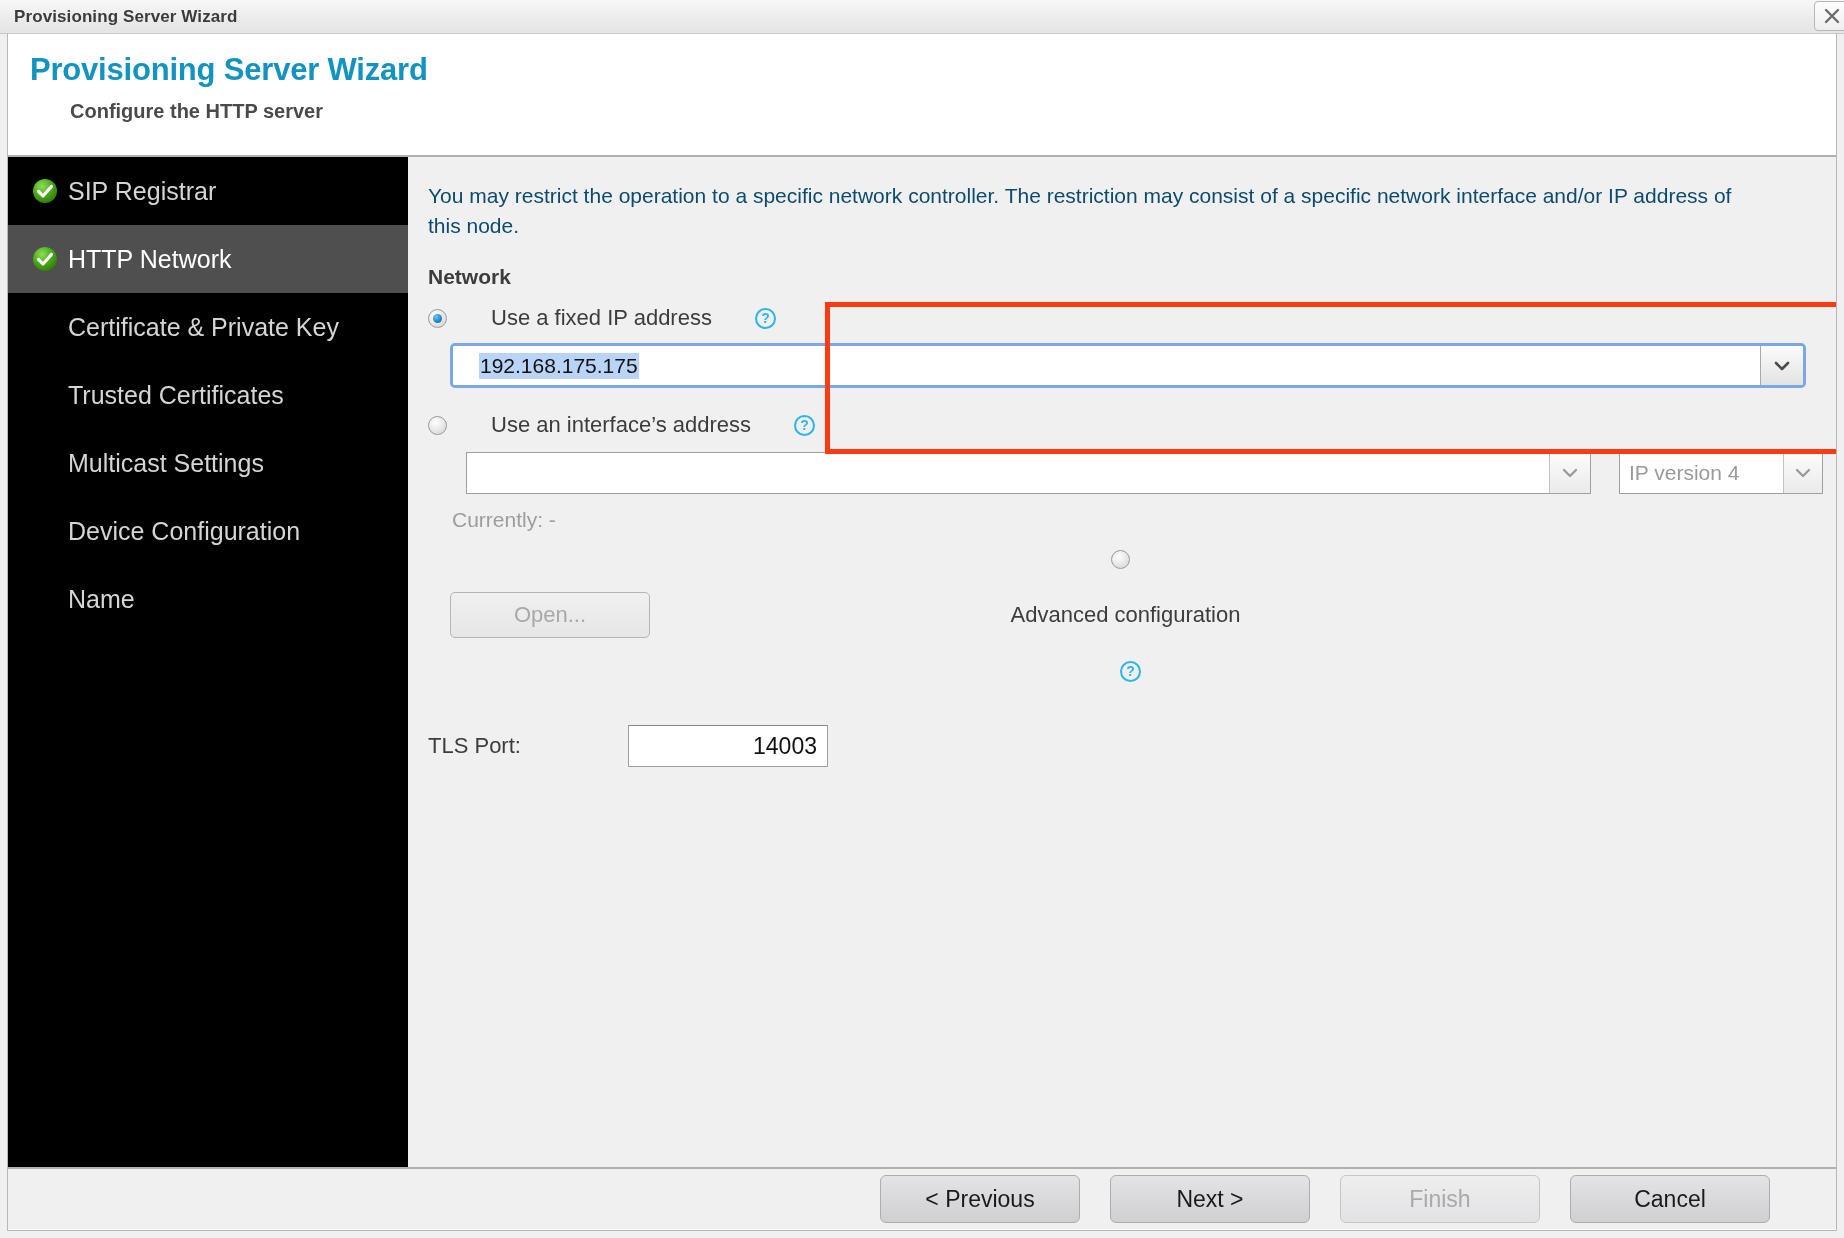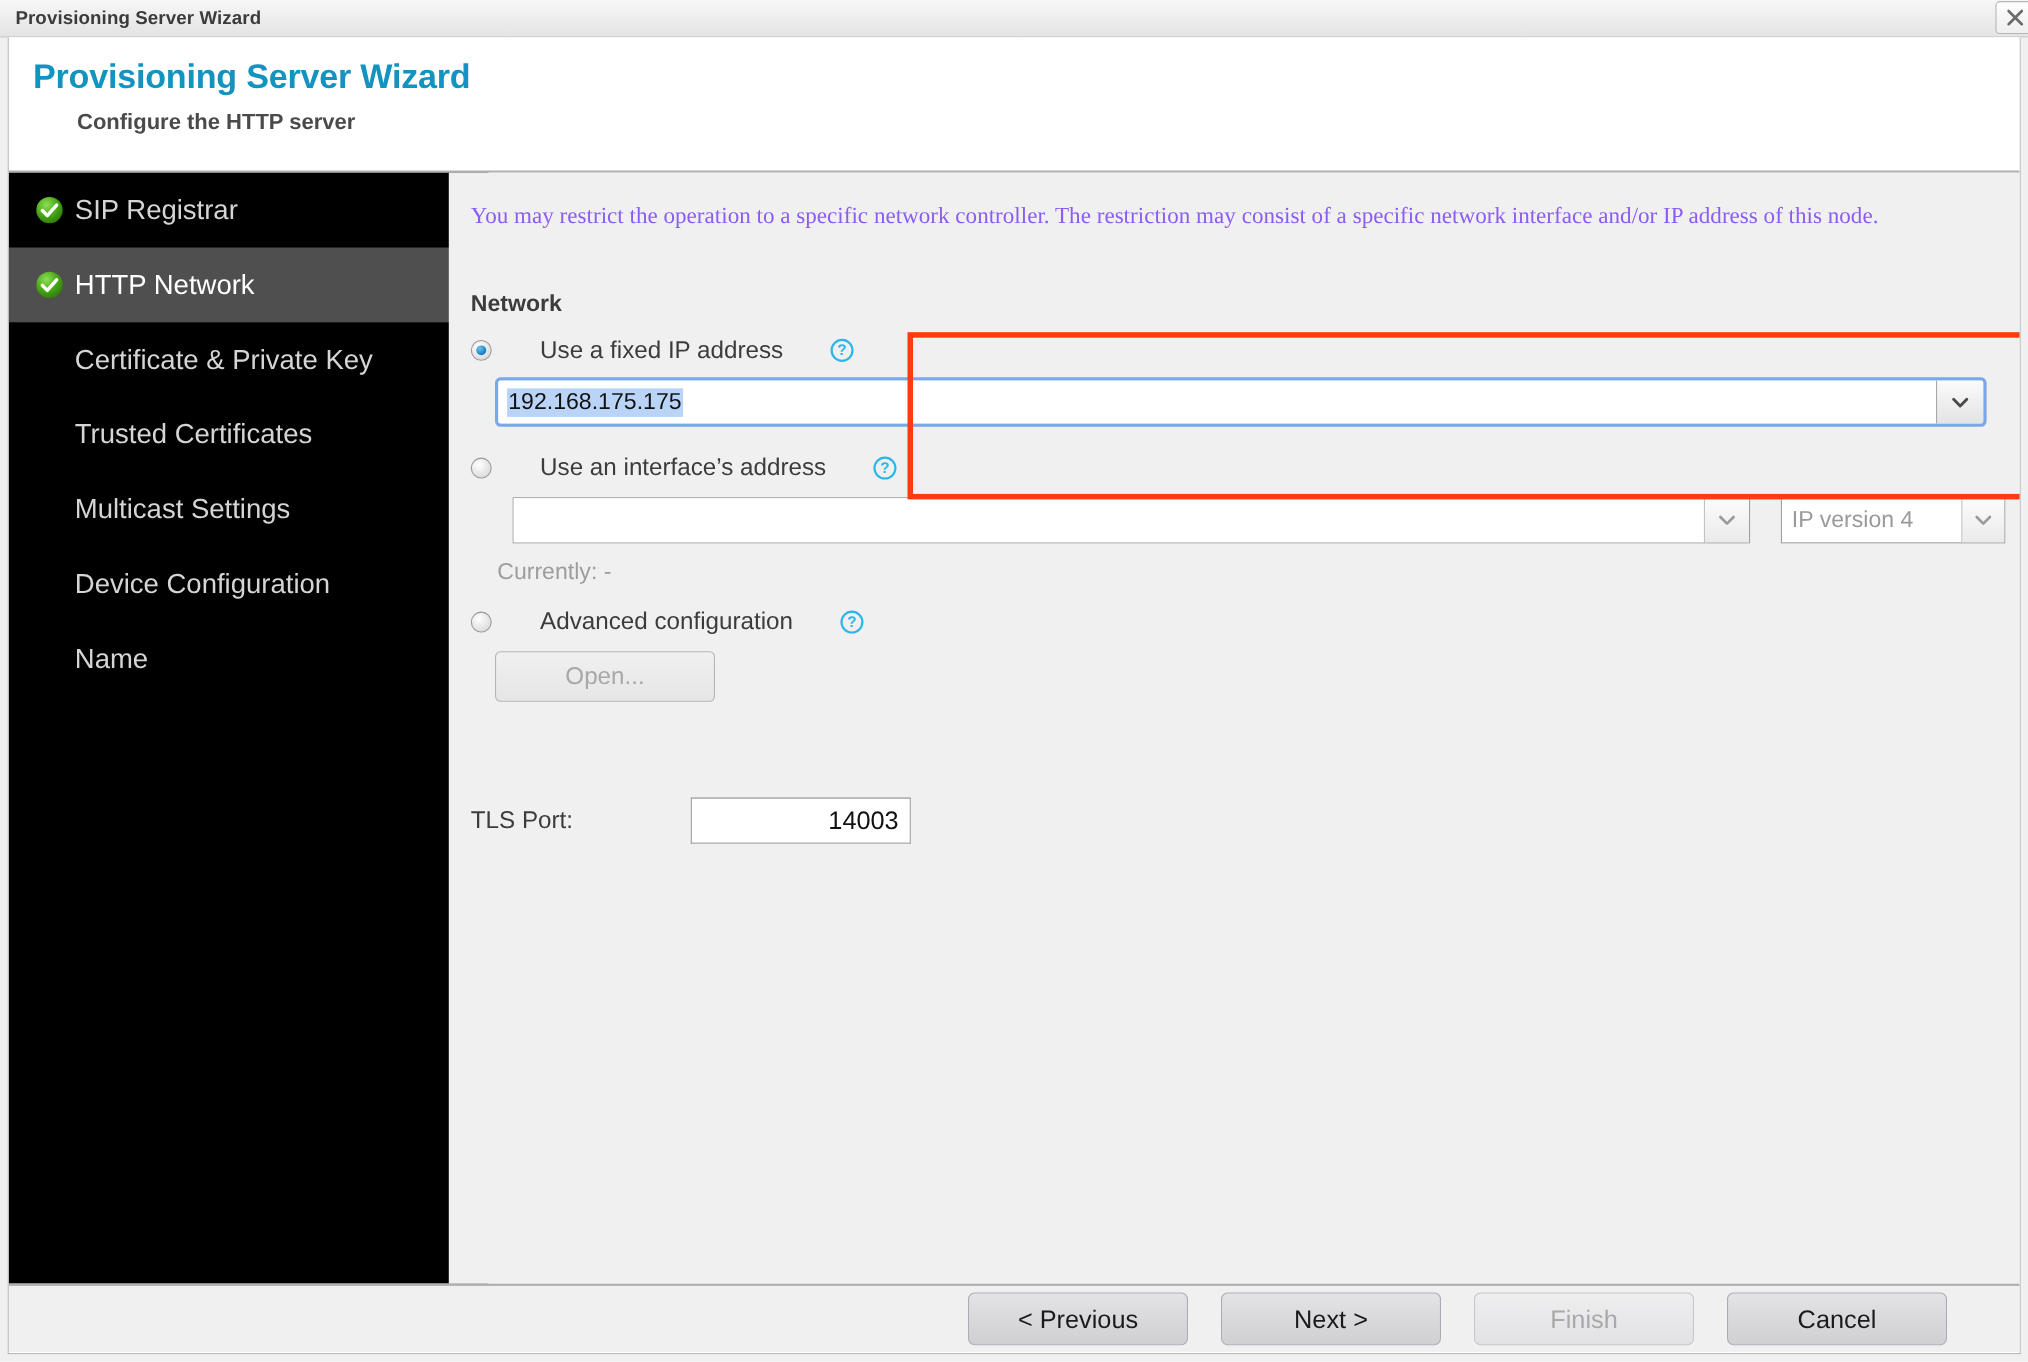--- a/index.html
+++ b/index.html
@@ -154,22 +154,21 @@
     background: #f0f0f0;
     box-sizing: border-box;
   }
   .intro {
     position: absolute;
     left: 20px;
     top: 24px;
     width: 1340px;
     font-size: 21px;
     line-height: 30px;
-    color: #8b5cf6;
-    font-family: Liberation Serif, serif;
+    color: #0c4a6e;
   }
 
   
   .network-group {
     position: absolute;
     left: 20px;
     top: 108px;
     width: 1395px;
   }
   .group-label {
@@ -235,21 +234,21 @@
     background: #ffffff;
     display: flex;
     align-items: stretch;
     height: 45px;
     overflow: hidden;
   }
   .combo-input {
     flex: 1;
     display: flex;
     align-items: center;
-    padding-left: 8px;
+    padding-left: 26px;
     background: #ffffff;
     font-size: 21px;
     color: #111111;
     overflow: hidden;
   }
   .combo-input .sel {
     background: #b9d4f7;
     padding: 1px 1px;
   }
   .combo-arrow {
@@ -320,21 +319,21 @@
     justify-content: center;
   }
 
   .currently {
     margin-top: 14px;
     margin-left: 24px;
     font-size: 21px;
     color: #9d9d9d;
   }
 
-  .adv-row { margin-top: 18px; }
+  .adv-row { margin-top: 18px; flex-direction: column; }
 
   .open-btn {
     margin-top: 12px;
     margin-left: 22px;
     width: 200px;
     height: 46px;
     border: 1px solid #b5b5b5;
     border-radius: 5px;
     background: linear-gradient(to bottom, #f0f0f0, #e6e6e6);
     color: #a8a8a8;

